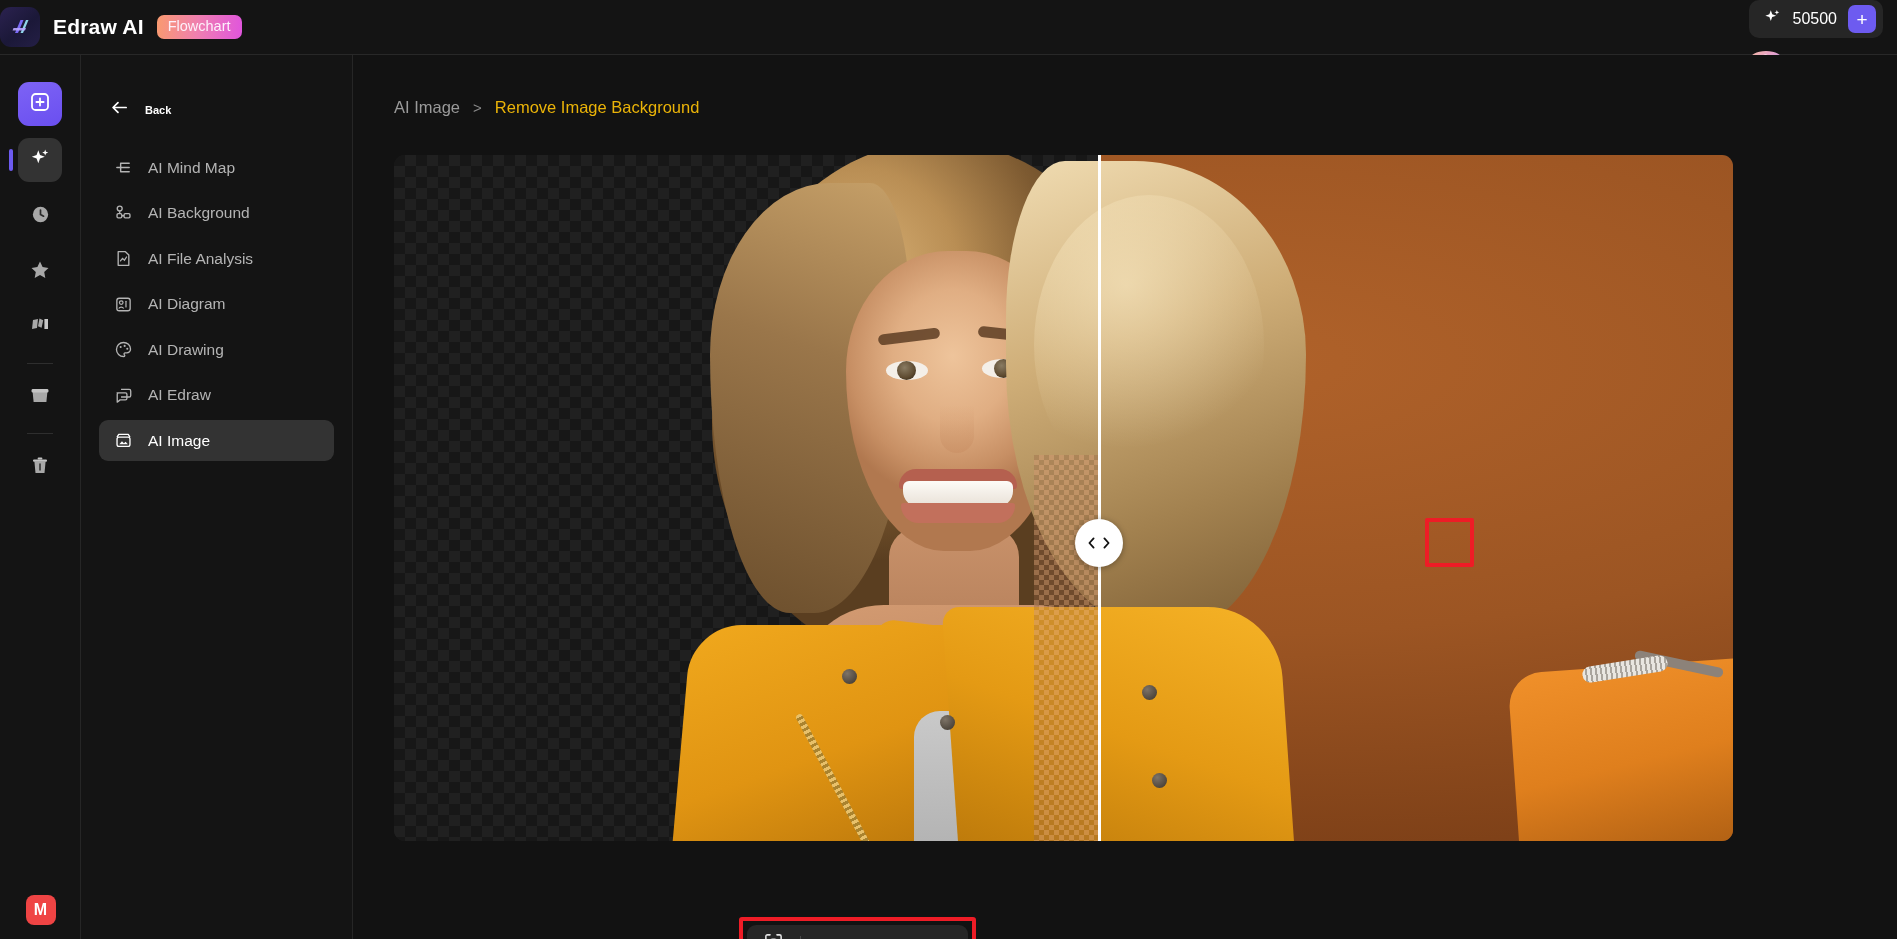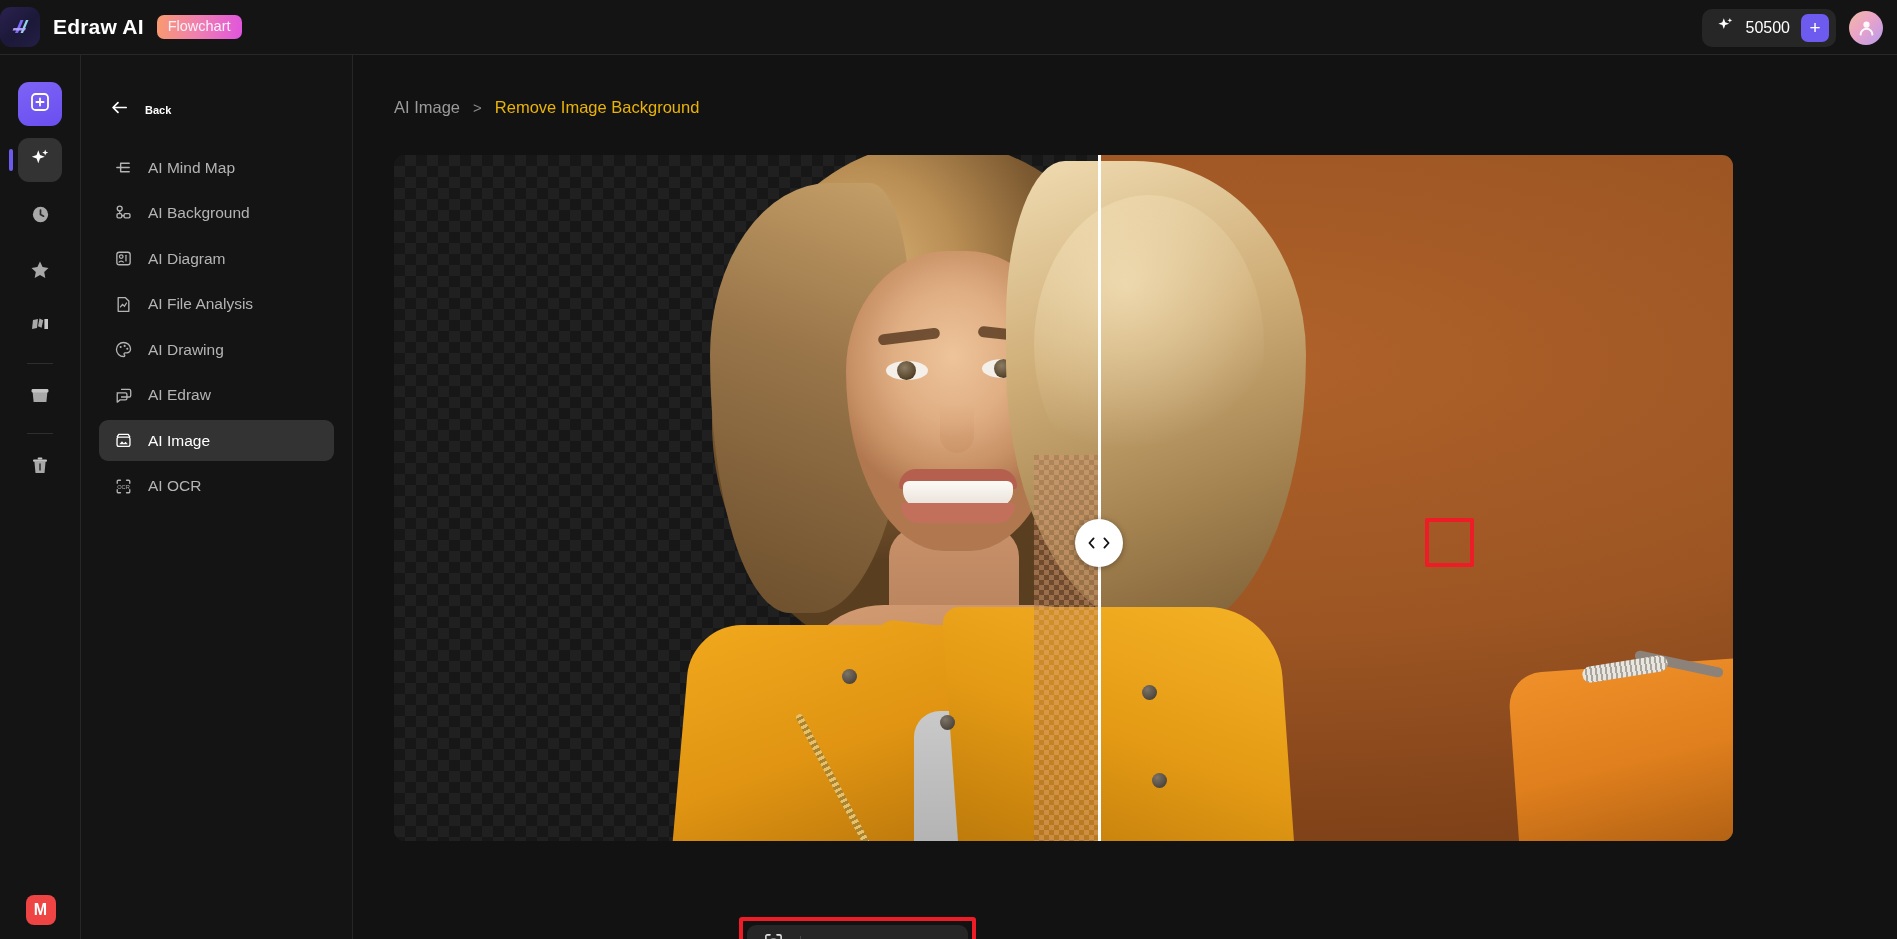--- a/index.html
+++ b/index.html
@@ -29,21 +29,21 @@
     color: #ffffff; font-size: 21px; font-weight: bold;
     margin-left: 13px; letter-spacing: .2px;
   }
   .badge-unlimited {
     margin-left: 13px; padding: 4px 11px 5px; border-radius: 7px;
     background: linear-gradient(95deg,#f99a6f 0%,#ef7fb0 48%,#e055dd 100%);
     color: #fdf0fa; font-size: 14.5px; font-weight: 500; line-height: 1;
   }
   .topbar-right {
     position: absolute; right: 14px; top: 0; height: 55px;
-    display: flex; align-items: center; gap: 13px;
+    display: flex; gap: 13px; flex-direction: column;
   }
   .credits-pill {
     display: flex; align-items: center; gap: 11px;
     background: #262626; border-radius: 10px;
     padding: 5px 7px 5px 14px; height: 38px;
   }
   .credits-num { color:#fff; font-size: 16px; font-weight: 500; }
   .credits-plus {
     width: 28px; height: 28px; border-radius: 7px; background: #6d5bf0;
     display: flex; align-items: center; justify-content: center;
@@ -421,42 +421,42 @@
             <rect x="3.2" y="10.2" width="5" height="4.4" rx="1.2" fill="none" stroke="#b4b4b4" stroke-width="1.4"></rect>
             <path d="M6 7.6 V10.2 M8.2 12.4 H10.6" stroke="#b4b4b4" stroke-width="1.4"></path>
           </svg>
         </span>
         <span>AI Background</span>
       </div>
 
       <div class="nav-item">
         <span class="nav-ico">
           <svg width="19" height="19" viewBox="0 0 20 20">
+            <path d="M4.4 2.8 H12 L15.6 6.4 V17.2 H4.4 Z" fill="none" stroke="#b4b4b4" stroke-width="1.4" stroke-linejoin="round"></path>
+            <path d="M6.8 12.6 L9 9.8 L11 11.8 L13.2 8.4" fill="none" stroke="#b4b4b4" stroke-width="1.3" stroke-linecap="round"></path>
+          </svg>
+        </span>
+        <span>AI File Analysis</span>
+      </div>
+
+      <div class="nav-item">
+        <span class="nav-ico">
+          <svg width="19" height="19" viewBox="0 0 20 20">
             <rect x="3" y="3.4" width="14" height="13.2" rx="2.4" fill="none" stroke="#b4b4b4" stroke-width="1.4"></rect>
             <circle cx="7.6" cy="8" r="1.9" fill="none" stroke="#b4b4b4" stroke-width="1.3"></circle>
             <path d="M5 14.2 a3.1 3.1 0 0 1 5.2 0" fill="none" stroke="#b4b4b4" stroke-width="1.3"></path>
             <path d="M12.6 6.6 V12.6" stroke="#b4b4b4" stroke-width="1.3" stroke-linecap="round"></path>
           </svg>
         </span>
         <span>AI Diagram</span>
       </div>
 
       <div class="nav-item">
         <span class="nav-ico">
           <svg width="19" height="19" viewBox="0 0 20 20">
-            <path d="M4.4 2.8 H12 L15.6 6.4 V17.2 H4.4 Z" fill="none" stroke="#b4b4b4" stroke-width="1.4" stroke-linejoin="round"></path>
-            <path d="M6.8 12.6 L9 9.8 L11 11.8 L13.2 8.4" fill="none" stroke="#b4b4b4" stroke-width="1.3" stroke-linecap="round"></path>
-          </svg>
-        </span>
-        <span>AI File Analysis</span>
-      </div>
-
-      <div class="nav-item">
-        <span class="nav-ico">
-          <svg width="19" height="19" viewBox="0 0 20 20">
             <path d="M10 2.6 a7.4 7.4 0 1 0 0 14.8 c1.6 0 1.6-1.3 .9-2 c-.7-.8-.3-1.9 .9-1.9 h1.7 a3.9 3.9 0 0 0 3.9-3.9 C17.4 5.3 14 2.6 10 2.6 Z" fill="none" stroke="#b4b4b4" stroke-width="1.4"></path>
             <circle cx="7" cy="7.4" r="1.1" fill="#b4b4b4"></circle>
             <circle cx="11.2" cy="6.2" r="1.1" fill="#b4b4b4"></circle>
             <circle cx="14" cy="9.2" r="1.1" fill="#b4b4b4"></circle>
           </svg>
         </span>
         <span>AI Drawing</span>
       </div>
 
       <div class="nav-item">
@@ -473,29 +473,20 @@
         <span class="nav-ico">
           <svg width="19" height="19" viewBox="0 0 20 20">
             <path d="M3.2 6.4 L5 3.6 H15 L16.8 6.4" fill="none" stroke="#ffffff" stroke-width="1.4" stroke-linejoin="round"></path>
             <rect x="3.2" y="6.4" width="13.6" height="9.8" rx="2" fill="none" stroke="#ffffff" stroke-width="1.4"></rect>
             <path d="M5.6 14 L8.4 10.8 L10.4 13 L12.2 11.4 L14.6 14 Z" fill="#ffffff"></path>
           </svg>
         </span>
         <span>AI Image</span>
       </div>
 
-      <div class="nav-item">
-        <span class="nav-ico">
-          <svg width="19" height="19" viewBox="0 0 20 20">
-            <path d="M3.4 6.6 V4.6 a1.2 1.2 0 0 1 1.2-1.2 H6.8 M13.2 3.4 H15.4 a1.2 1.2 0 0 1 1.2 1.2 V6.6 M16.6 13.4 V15.4 a1.2 1.2 0 0 1-1.2 1.2 H13.2 M6.8 16.6 H4.6 a1.2 1.2 0 0 1-1.2-1.2 V13.4" fill="none" stroke="#b4b4b4" stroke-width="1.4" stroke-linecap="round"></path>
-            <text x="10" y="12.4" font-size="6" fill="#b4b4b4" text-anchor="middle" font-family="Liberation Sans, sans-serif">OCR</text>
-          </svg>
-        </span>
-        <span>AI OCR</span>
-      </div>
 
     </div>
   </div>
 
   <div class="main">
 
     <div class="crumbs">
       <span class="crumb-prev">AI Image</span>
       <span class="crumb-sep">&gt;</span>
       <span class="crumb-cur">Remove Image Background</span>

